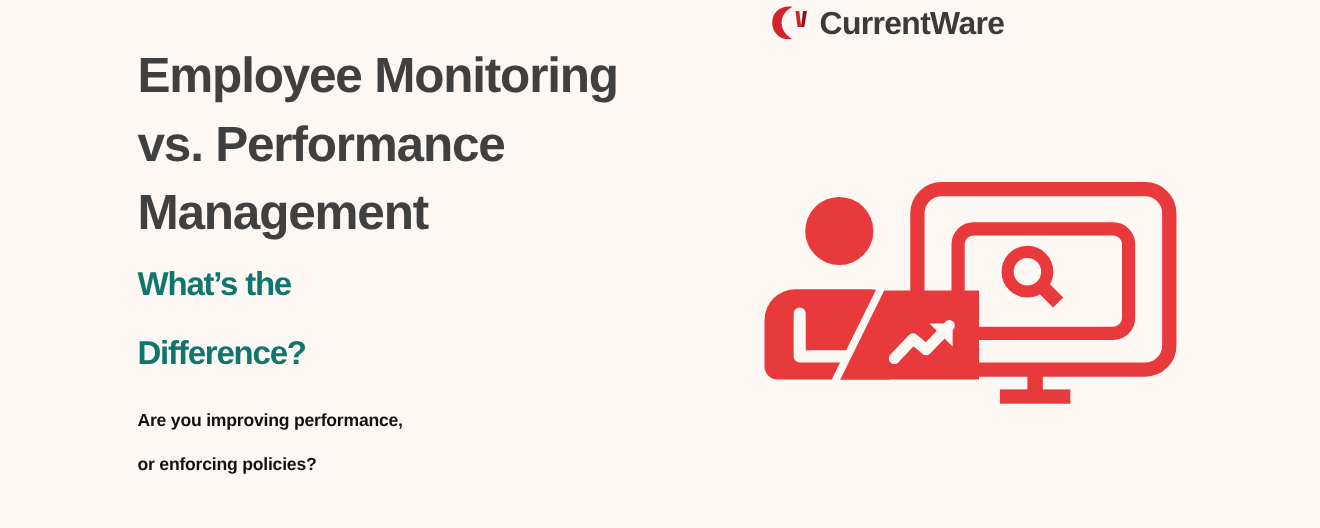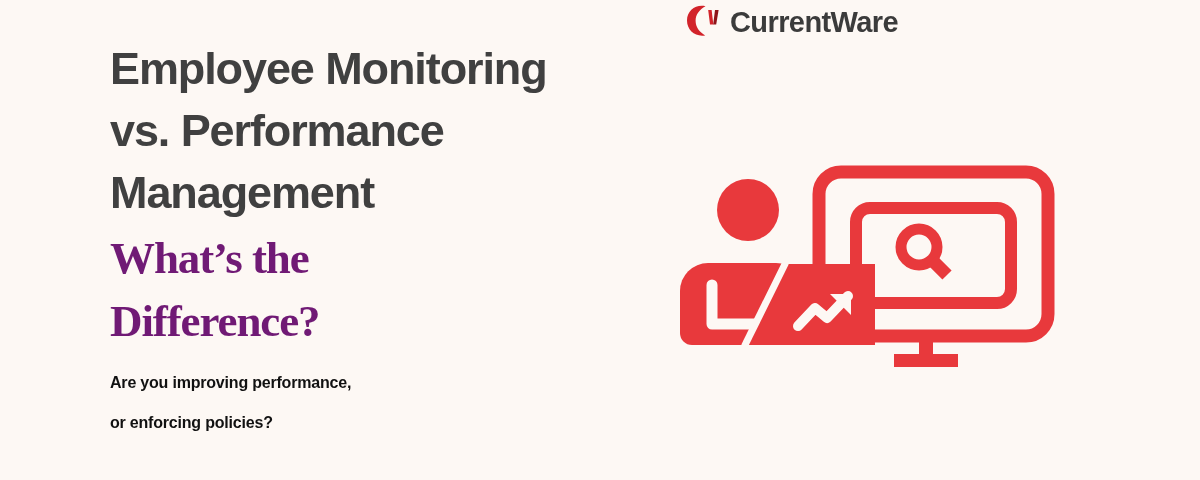--- a/index.html
+++ b/index.html
@@ -13,20 +13,21 @@
     font-family: "Liberation Sans", sans-serif;
     background: #fdf8f4;
   }
 
   .banner {
     position: relative;
     width: 966px;
     height: 480px;
     background: #fdf8f4;
     box-sizing: border-box;
+    margin-left: 15px;
   }
 
   
   .logo {
     position: absolute;
     top: 2px;
     right: 68px;
     display: flex;
     align-items: center;
     gap: 6px;
@@ -59,25 +60,25 @@
     font-family: "Liberation Sans", sans-serif;
     font-size: 45px;
     font-weight: 700;
     line-height: 62px;
     color: #404040;
     letter-spacing: -1.1px;
     margin: 0;
     white-space: pre-line;
   }
   .subhead {
-    font-family: Liberation Serif, serif;
-    font-size: 45px;
+    font-family: Liberation Sans, sans-serif;
+    font-size: 30px;
     font-weight: 700;
     line-height: 63px;
-    color: #701a75;
+    color: #0f766e;
     letter-spacing: -1.1px;
     margin: 3px 0 0 0;
     white-space: pre-line;
   }
   .tagline {
     font-family: "Liberation Sans", sans-serif;
     font-size: 16px;
     font-weight: 700;
     line-height: 40px;
     color: #111111;

